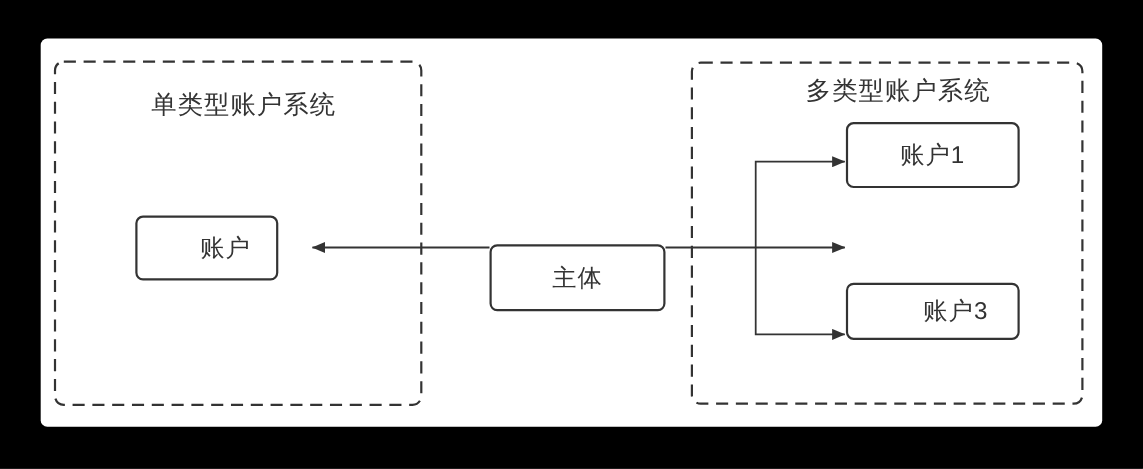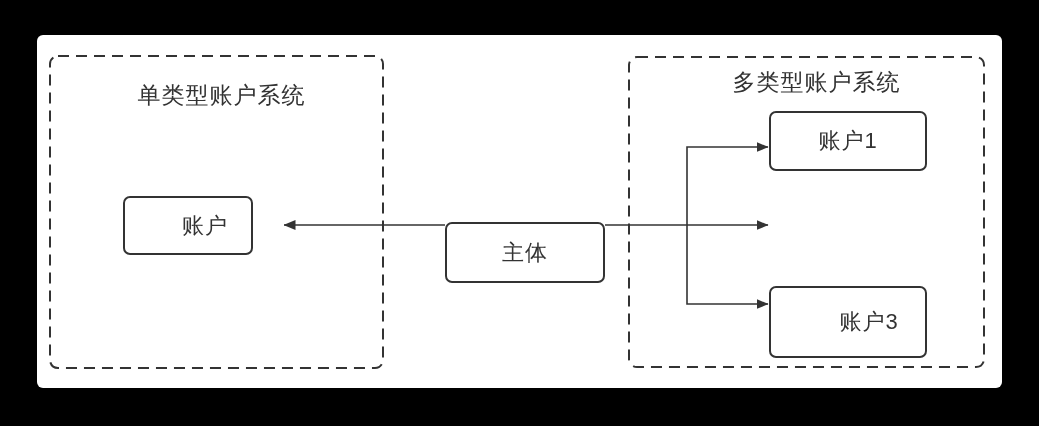--- a/index.html
+++ b/index.html
@@ -61,21 +61,21 @@
     justify-content: center;
     font-size: 22px;
     color: #333333;
     letter-spacing: 1px;
     white-space: nowrap;
   }
   .node.account-single { left: 86px;  top: 161px; width: 130px; height: 59px; padding-left: 34px; }
   .node.subject        { left: 408px; top: 159px; width: 160px; height: 61px; margin-top: 28px; }
   .node.account-1      { left: 732px; top: 76px;  width: 158px; height: 60px; }
   .node.account-2      { left: 732px; top: 161px; width: 158px; height: 60px; }
-  .node.account-3      { left: 732px; top: 251px; width: 158px; height: 72px; padding-left: 42px; }
+  .node.account-3      { left: 732px; top: 222px; width: 158px; height: 52px; padding-left: 42px; }
 </style>
 </head>
 <body>
 
 <div class="canvas">
   <div class="card">
 
     <svg class="overlay" width="965" height="353" viewBox="0 0 965 353" aria-hidden="true">
       <defs>
         <marker id="arrowhead" viewBox="0 0 12 10" refX="11.5" refY="5" markerWidth="12" markerHeight="10" orient="auto" markerUnits="userSpaceOnUse">

